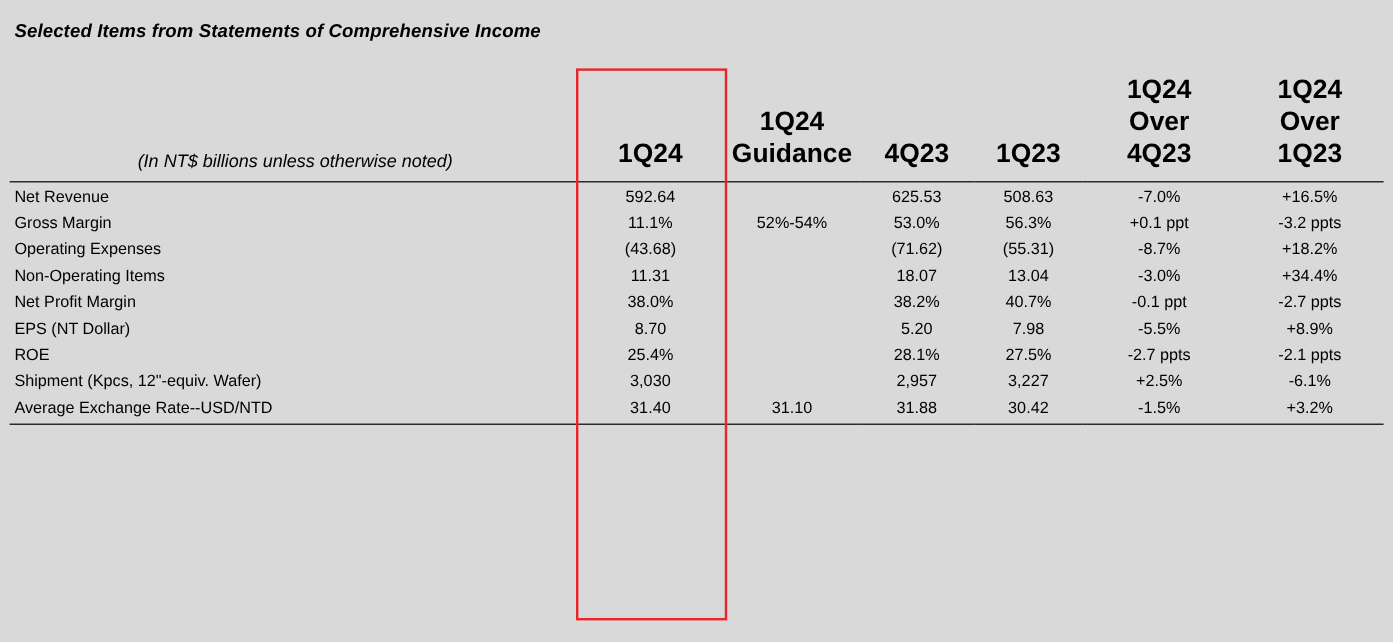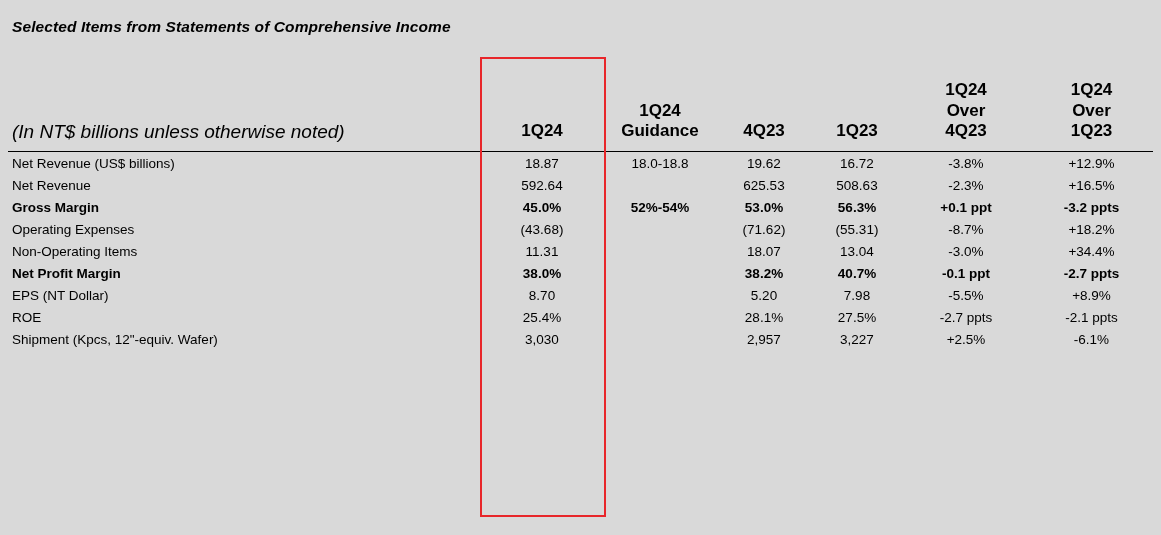--- a/index.html
+++ b/index.html
@@ -43,49 +43,49 @@
   table.fin col.c-1q24   { width: 124px; }
   table.fin col.c-guid   { width: 112px; }
   table.fin col.c-4q23   { width: 96px; }
   table.fin col.c-1q23   { width: 90px; }
   table.fin col.c-o4q23  { width: 128px; }
   table.fin col.c-o1q23  { width: 123px; }
 
   thead th {
     vertical-align: bottom;
     padding: 0 0 9px 0;
-    font-size: 17px;
+    font-size: 22px;
     font-weight: bold;
     border-bottom: 1.6px solid #000;
     height: 92px;
   }
   thead th.label-head {
-    text-align: left;
+    text-align: center;
     font-weight: normal;
     font-style: italic;
-    font-size: 19px;
+    font-size: 15px;
     padding-left: 4px;
     padding-bottom: 8px;
   }
   thead th .hl {
     display: block;
     line-height: 1.22;
   }
   tbody td {
     font-size: 13.5px;
     padding: 3.5px 0;
     text-align: center;
     white-space: nowrap;
   }
   tbody td.label {
     text-align: left;
     padding-left: 4px;
   }
   tbody tr.bold td {
-    font-weight: bold;
+    font-weight: normal;
   }
   tbody tr.lastrow td {
     border-bottom: 1.6px solid #000;
     padding-bottom: 6px;
   }
   
   #redbox {
     position: absolute;
     left: 480px;
     top: 57px;
@@ -136,40 +136,31 @@
         </th>
         <th>
           <span class="hl">1Q24</span>
           <span class="hl">Over</span>
           <span class="hl">1Q23</span>
         </th>
       </tr>
     </thead>
     <tbody>
       <tr>
-        <td class="label">Net Revenue (US$ billions)</td>
-        <td>18.87</td>
-        <td>18.0-18.8</td>
-        <td>19.62</td>
-        <td>16.72</td>
-        <td>-3.8%</td>
-        <td>+12.9%</td>
-      </tr>
-      <tr>
         <td class="label">Net Revenue</td>
         <td>592.64</td>
         <td></td>
         <td>625.53</td>
         <td>508.63</td>
-        <td>-2.3%</td>
+        <td>-7.0%</td>
         <td>+16.5%</td>
       </tr>
       <tr class="bold">
         <td class="label">Gross Margin</td>
-        <td>45.0%</td>
+        <td>11.1%</td>
         <td>52%-54%</td>
         <td>53.0%</td>
         <td>56.3%</td>
         <td>+0.1 ppt</td>
         <td>-3.2 ppts</td>
       </tr>
       <tr>
         <td class="label">Operating Expenses</td>
         <td>(43.68)</td>
         <td></td>
@@ -216,18 +207,27 @@
       </tr>
       <tr>
         <td class="label">Shipment (Kpcs, 12"-equiv. Wafer)</td>
         <td>3,030</td>
         <td></td>
         <td>2,957</td>
         <td>3,227</td>
         <td>+2.5%</td>
         <td>-6.1%</td>
       </tr>
+      <tr class="lastrow">
+        <td class="label">Average Exchange Rate--USD/NTD</td>
+        <td>31.40</td>
+        <td>31.10</td>
+        <td>31.88</td>
+        <td>30.42</td>
+        <td>-1.5%</td>
+        <td>+3.2%</td>
+      </tr>
     </tbody>
   </table>
 
   <div id="redbox" style="border-color: rgb(232, 38, 42);"></div>
 
 </div>
 
 </body></html>

